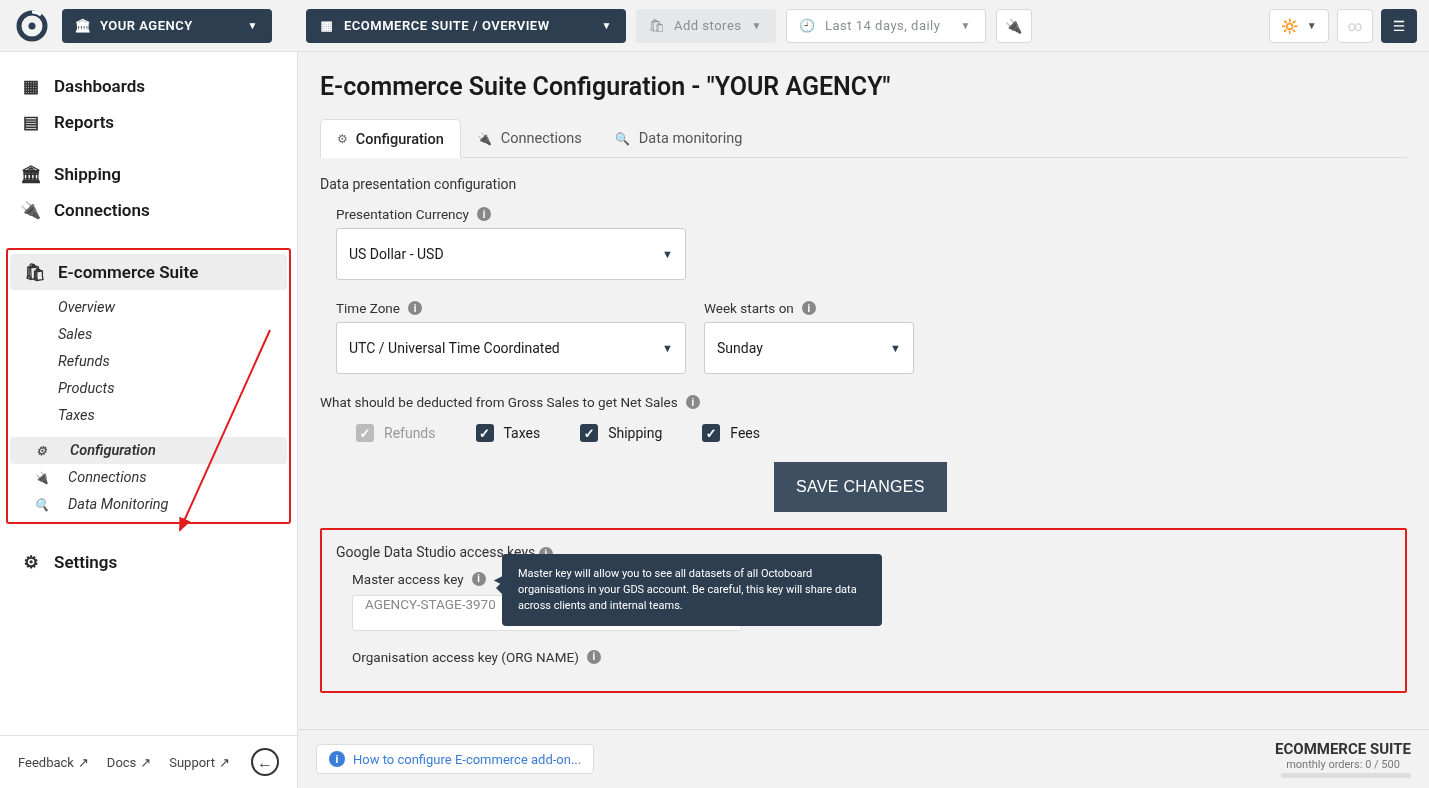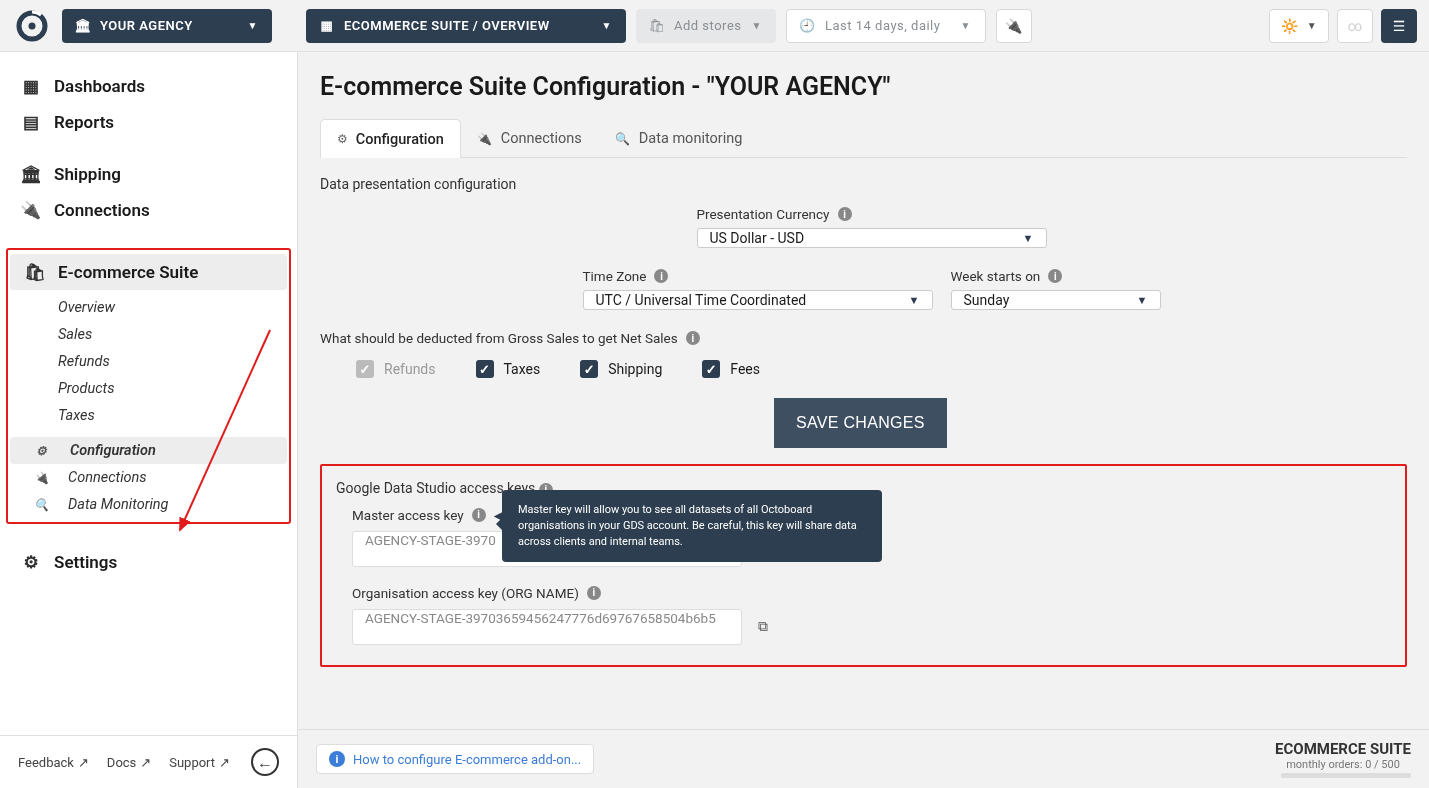--- a/index.html
+++ b/index.html
@@ -49,24 +49,24 @@
 .content { padding: 20px 22px; flex: 1; }
 h1 { font-size: 25px; font-weight: 600; margin-bottom: 18px; }
 .tabs { display: flex; border-bottom: 1px solid #ddd; margin-bottom: 18px; }
 .tab { display: flex; align-items: center; gap: 8px; padding: 10px 16px; font-size: 14.5px; color: #555; cursor: pointer; border: 1px solid transparent; border-bottom: none; }
 .tab.active { background: #fff; border-color: #ddd; border-radius: 5px 5px 0 0; color: #222; font-weight: 500; margin-bottom: -1px;}
 .tab .icn { font-size: 12px; color: #666; }
 
 .section-title { font-size: 14px; color: #333; margin-bottom: 14px; }
 .field-label { font-size: 13.5px; color: #333; margin-bottom: 6px; display: flex; align-items: center; gap: 8px; }
 .info-i { width: 14px; height: 14px; border-radius: 50%; background: #888; color: #fff; font-size: 10px; font-weight: 700; display: inline-flex; align-items: center; justify-content: center; font-style: normal; cursor: help; }
-.select { background: #fff; border: 1px solid #ccc; border-radius: 3px; height: 20px; display: flex; align-items: center; padding: 0 12px; font-size: 14px; cursor: pointer; justify-content: space-between; }
+.select { background: #fff; border: 1px solid #ccc; border-radius: 3px; height: 52px; display: flex; align-items: center; padding: 0 12px; font-size: 14px; cursor: pointer; justify-content: space-between; }
 .select .chev { color: #2c3e50; font-size: 11px; }
 
-.form-row { display: flex; gap: 18px; margin-bottom: 20px; padding-left: 16px; justify-content: center; }
+.form-row { display: flex; gap: 18px; margin-bottom: 20px; padding-left: 16px; }
 .form-col { display: flex; flex-direction: column; }
 
 .checkbox-row { display: flex; gap: 40px; padding-left: 36px; margin-top: 14px; margin-bottom: 20px; }
 .cb { display: flex; align-items: center; gap: 10px; font-size: 14px; }
 .cb-box { width: 18px; height: 18px; border-radius: 3px; display: flex; align-items: center; justify-content: center; color: #fff; font-size: 13px; font-weight: 700; }
 .cb-box.checked { background: #2c3e50; }
 .cb-box.disabled { background: #bbb; }
 
 .save-btn { background: #3d4f61; color: #fff; border: none; padding: 16px 22px; border-radius: 0; font-size: 16px; font-weight: 500; letter-spacing: 0.3px; cursor: pointer; margin-left: 454px; }
 
@@ -328,26 +328,20 @@
           <div class="copy-btn">
               <span>⧉</span>
             </div>
         </div>
 
         <div style="height:18px"></div>
         <div class="field-label" style="padding-left:16px">
             <span>Organisation access key (ORG NAME)</span>
             <span class="info-i">i</span>
           </div>
-        <div class="key-row">
-          <div class="key-input">AGENCY-STAGE-39703659456247776d69767658504b6b5</div>
-          <div class="copy-btn">
-              <span>⧉</span>
-            </div>
-        </div>
 
         <div class="tooltip" style="left:180px; top:24px">Master key will allow you to see all datasets of all Octoboard organisations in your GDS account. Be careful, this key will share data across clients and internal teams.</div>
       </div>
     </div>
 
     <div class="main-footer">
       <div class="help-link">
           <span class="icn">i</span>
           <span>How to configure E-commerce add-on...</span>
         </div>

